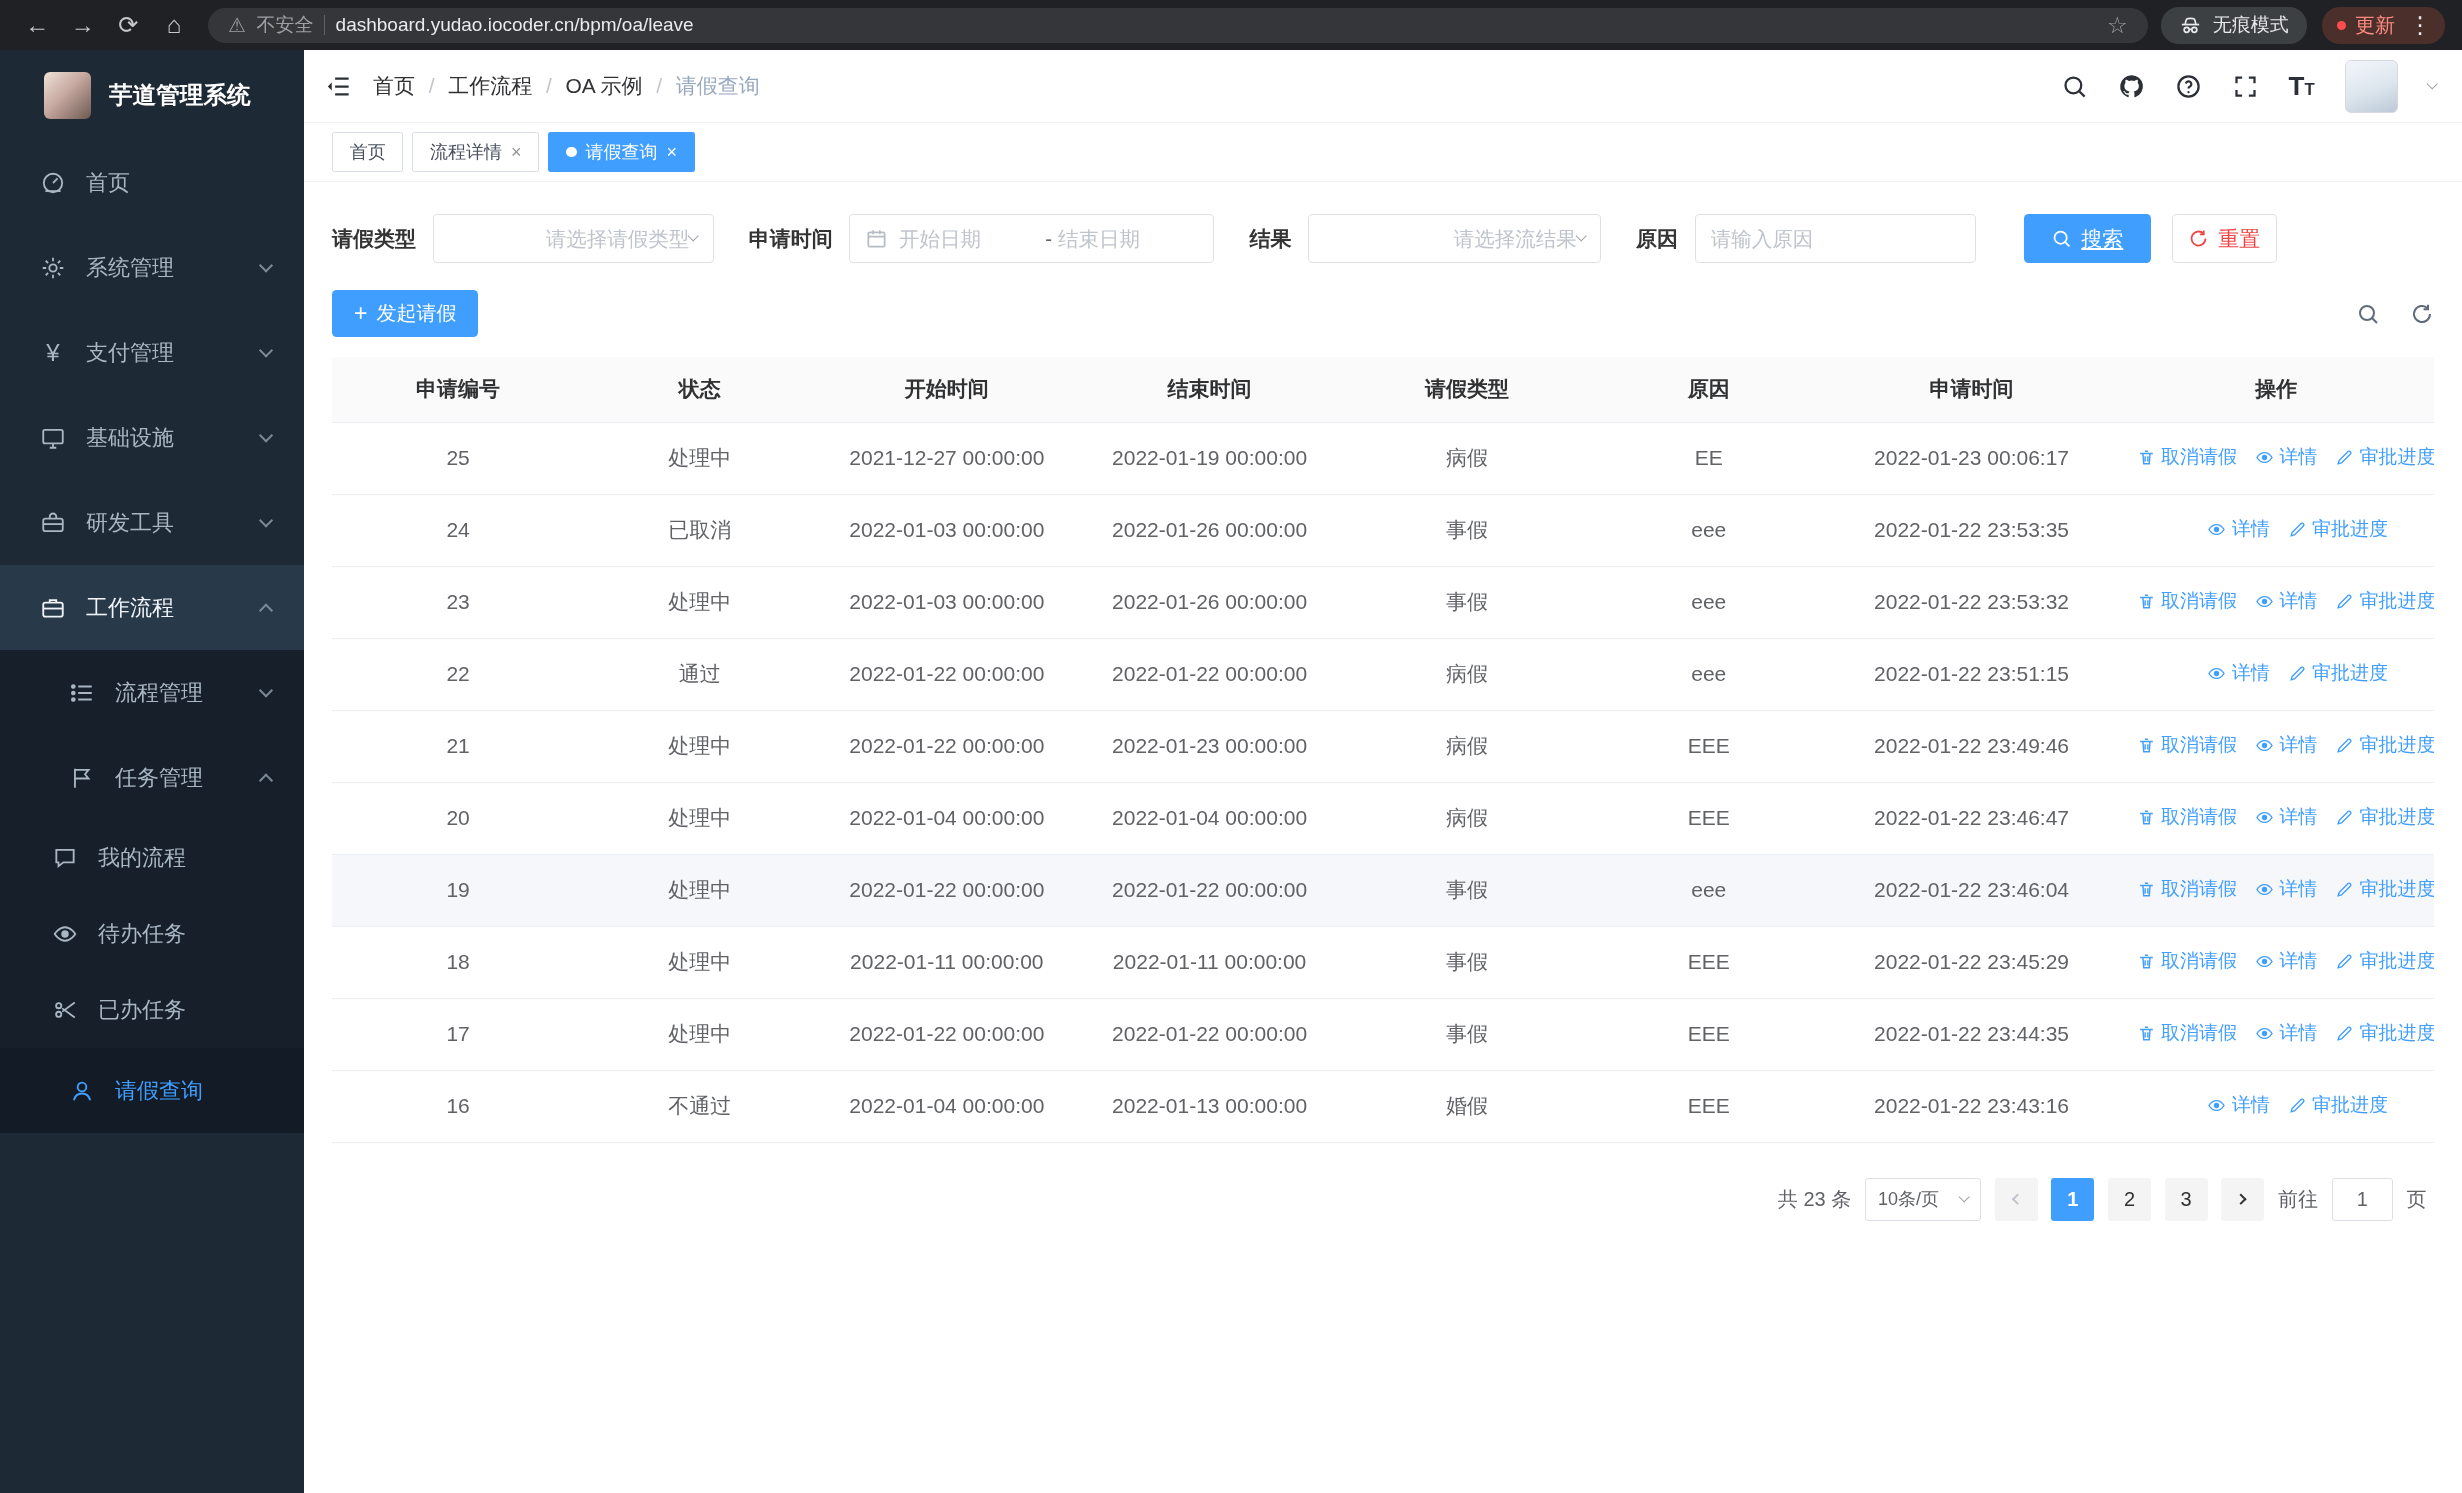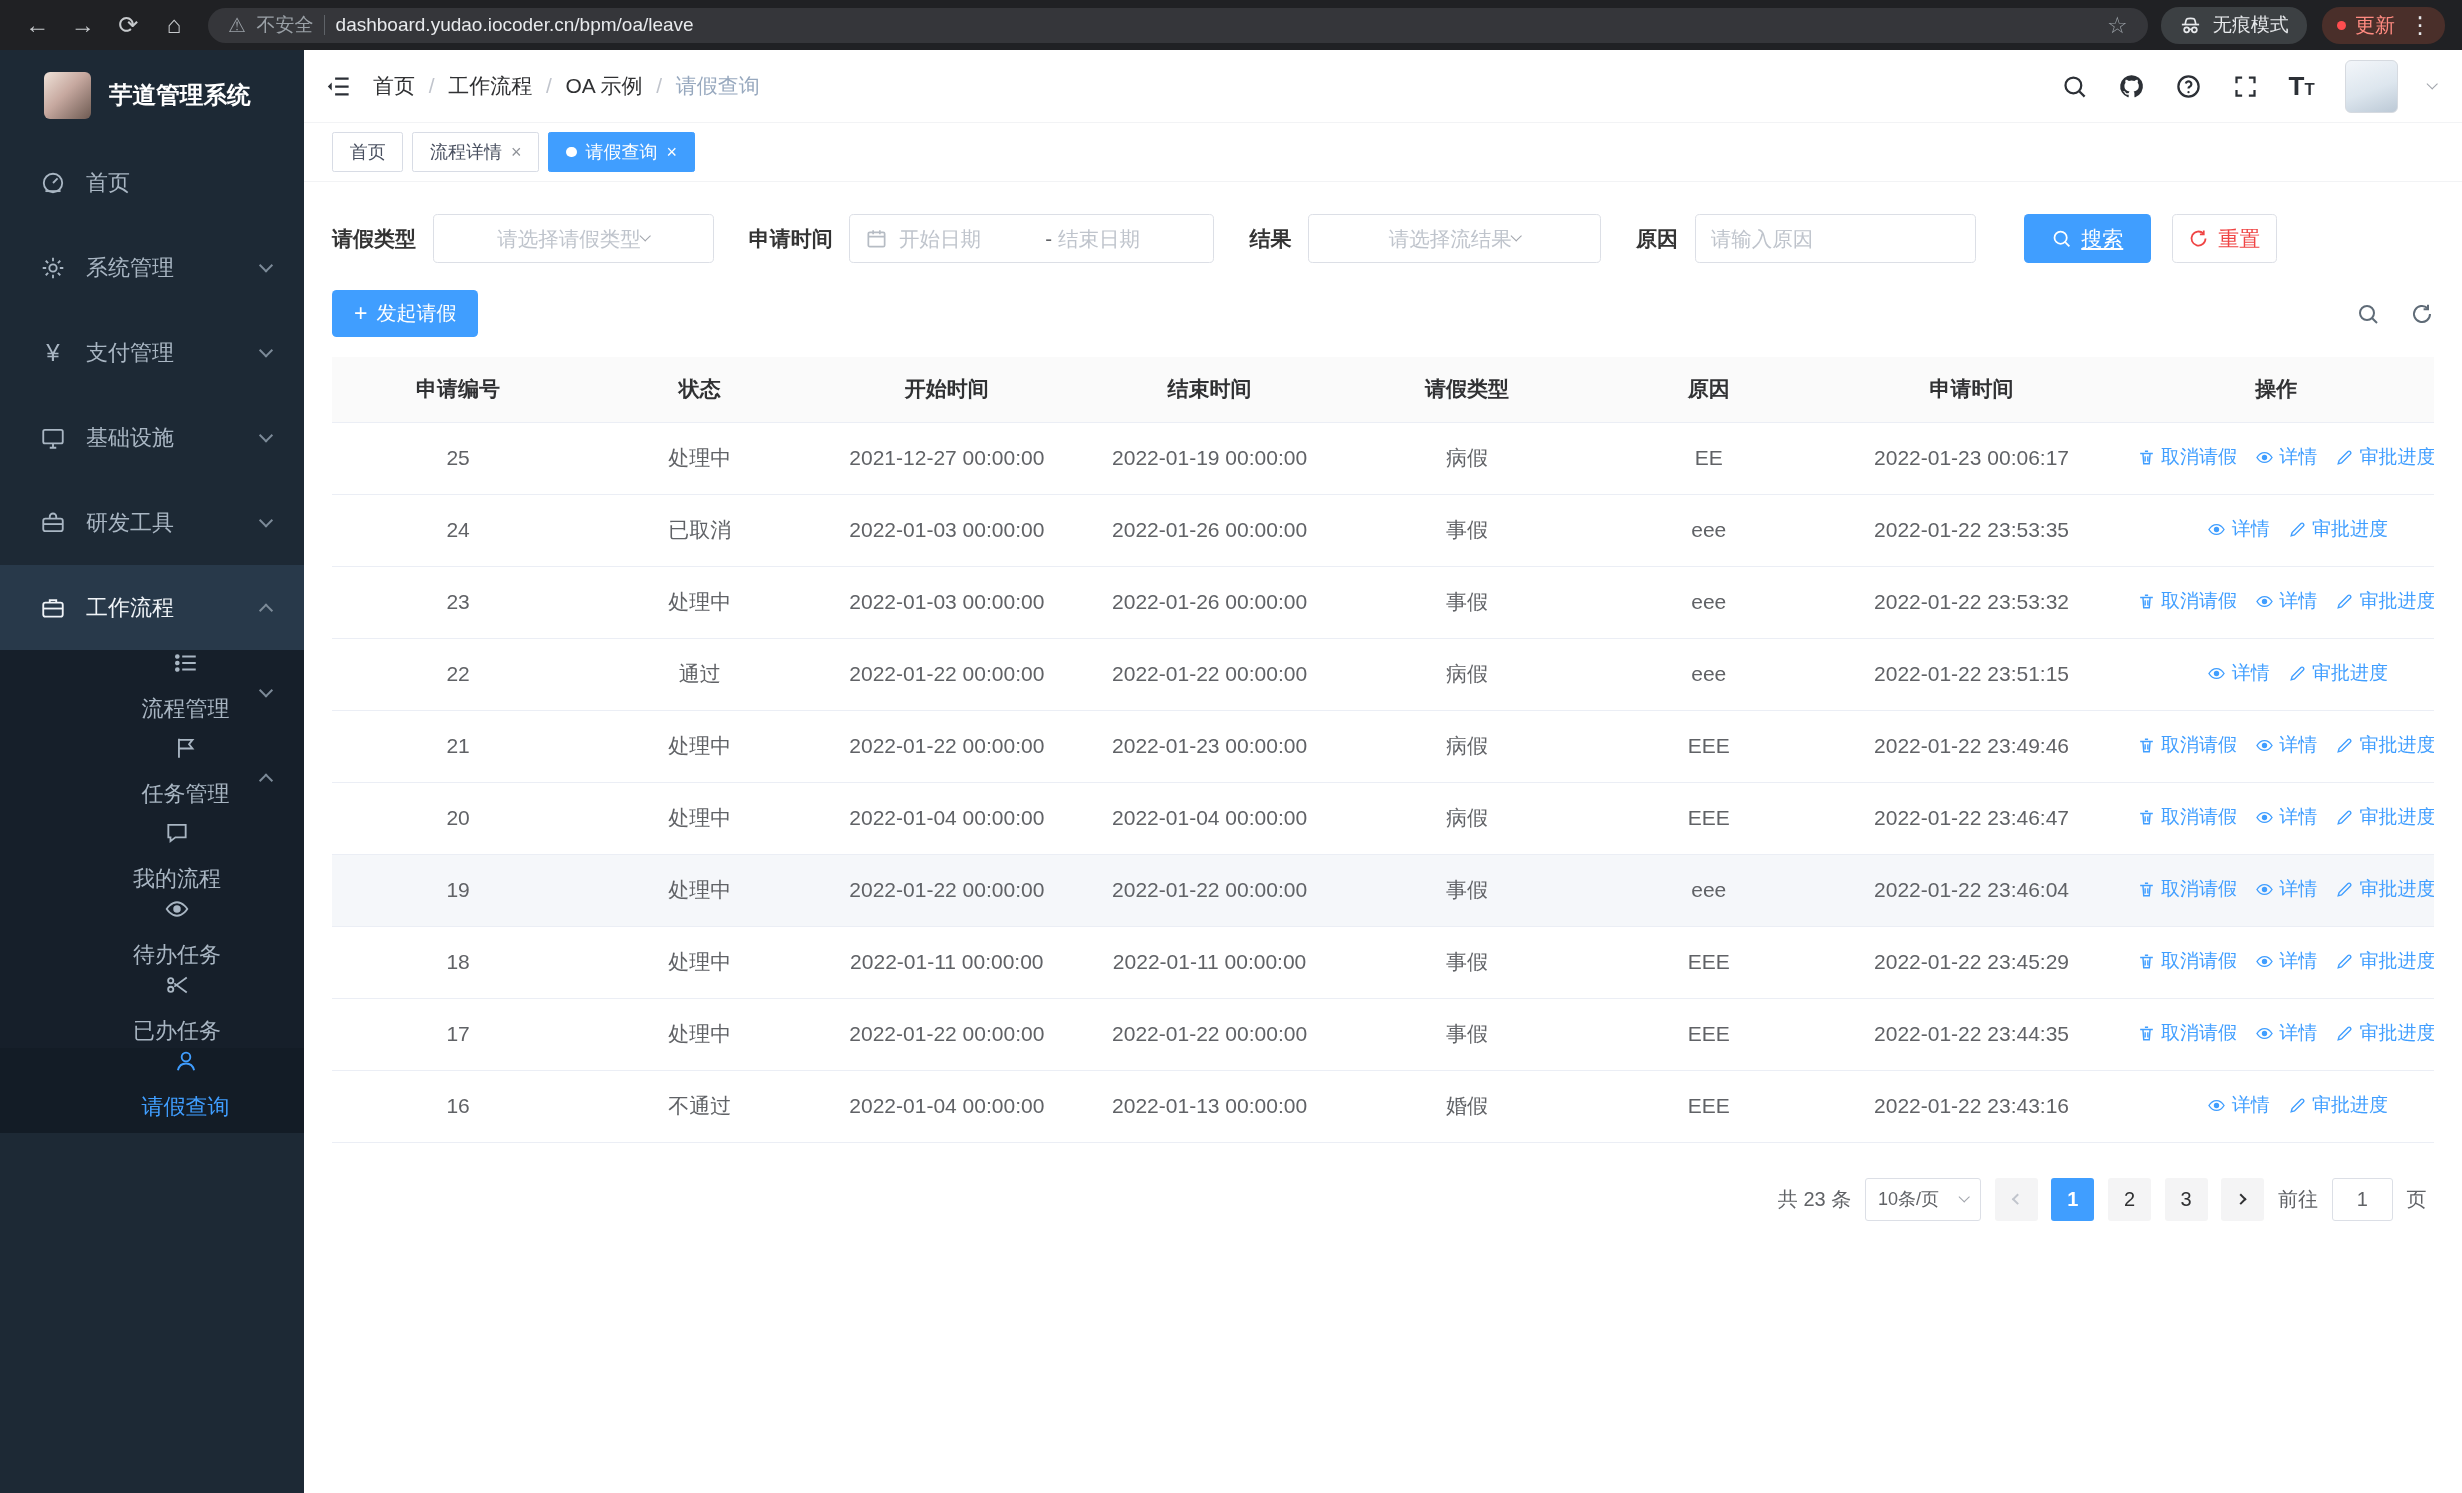--- a/index.html
+++ b/index.html
@@ -39,21 +39,21 @@
   .mi { position: relative; height: 85px; display: flex; align-items: center; gap: 18px; padding-left: 38px;
         font-size: 22px; cursor: pointer; white-space: nowrap; }
   .mi .mic { width: 30px; display: flex; justify-content: center; align-items: center; flex-shrink: 0; }
   .mi .mic svg { width: 26px; height: 26px; }
   .mi .yen { font-size: 24px; }
   .mchev { position: absolute; right: 33px; top: 50%; width: 10px; height: 10px;
            border-right: 2.3px solid #7d8b99; border-bottom: 2.3px solid #7d8b99; }
   .mchev.down { transform: translateY(-75%) rotate(45deg); }
   .mchev.up { transform: translateY(-25%) rotate(-135deg); }
   .mi.trail { background: #28394a; color: #f0f4f8; }
-  .submenu .mi { background: #161f2a; flex-direction: column; }
+  .submenu .mi { background: #161f2a; }
   .mi.l2 { padding-left: 67px; }
   .mi.l3 { padding-left: 50px; height: 76px; }
   .mi.current { color: #409eff; background: #131c26; }
 
   
   .content { flex: 1; min-width: 0; display: flex; flex-direction: column; background: #fff; }
 
   .hdr { height: 73px; display: flex; align-items: center; padding: 0 26px 0 21px; border-bottom: 0.8px solid #f2f3f5; }
   .fold { color: #2b2f36; margin-right: 21px; cursor: pointer; display: flex; }
   .fold svg { width: 27px; height: 27px; }
@@ -80,21 +80,21 @@
   .tab.active .x { color: #fff; }
 
   .page { padding: 0 28px; }
 
   
   .filters { display: flex; align-items: center; margin-top: 32px; flex-wrap: nowrap; }
   .fi { display: flex; align-items: center; margin-right: 35px; }
   .fi .flabel { font-size: 21px; color: #333; font-weight: 700; margin-right: 16.7px; white-space: nowrap; }
   .ctrl { height: 49px; border: 0.8px solid #dcdfe6; border-radius: 4.6px; background: #fff; display: flex;
           align-items: center; font-size: 20.5px; padding: 0 15px; color: #bfc4cc; }
-  .sel { justify-content: center; cursor: pointer; }
+  .sel { justify-content: flex-end; cursor: pointer; }
   .w-type { width: 281px; }
   .w-date { width: 365px; }
   .w-result { width: 293px; }
   .w-reason { width: 281px; padding: 0; }
   .w-reason input { width: 100%; height: 100%; border: none; outline: none; font-size: 20.5px; padding: 0 15px;
                     color: #606266; background: transparent; font-family: inherit; }
   .w-reason input::placeholder { color: #bfc4cc; }
   .date-ic { color: #b6bcc4; display: flex; margin-right: 10.6px; }
   .date-ic svg { width: 23px; height: 23px; }
   .dph { flex: 1; text-align: left; }

